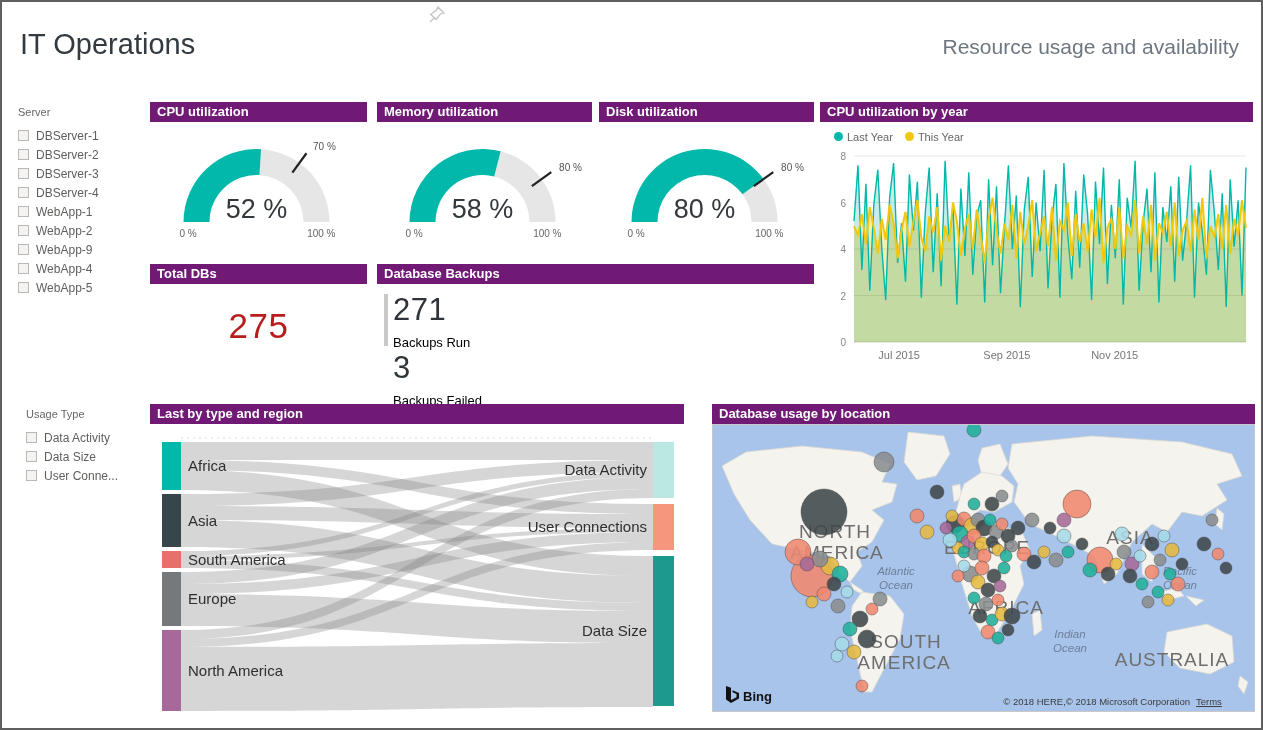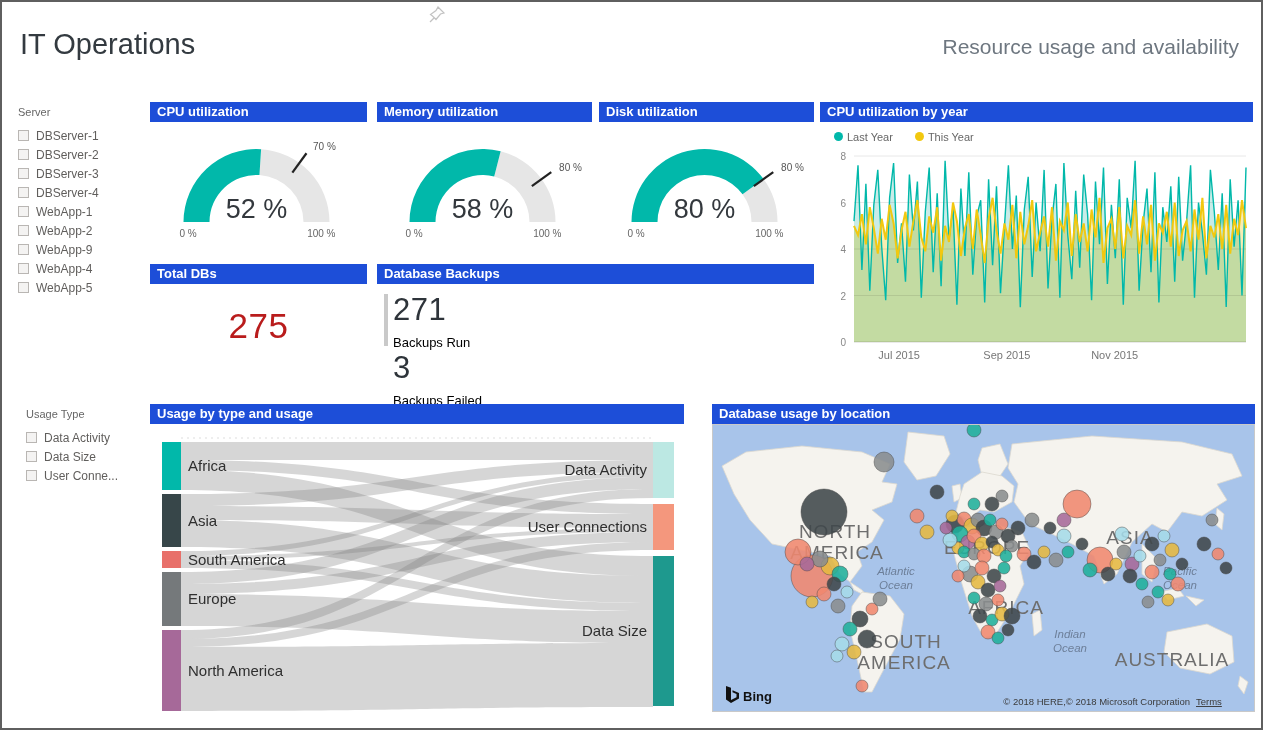--- a/index.html
+++ b/index.html
@@ -4,41 +4,41 @@
 <style>
   * { margin:0; padding:0; box-sizing:border-box; }
   html,body { width:1263px; height:730px; }
   body { font-family:"Liberation Sans", sans-serif; background:#fff; position:relative;
          border:2px solid #5f5f5f; overflow:hidden; }
   .page-title { position:absolute; left:18px; top:26px; font-size:29px; color:#333a40; font-weight:400; }
   .page-subtitle { position:absolute; right:22px; top:33px; font-size:21px; color:#6e7780; font-weight:400; }
   .pin { position:absolute; left:424px; top:2px; width:22px; height:22px; }
 
   .visual { position:absolute; background:#fff; }
-  .vheader { background:#1d4ed8; color:#fff; font-size:13px; font-weight:700; padding:2px 7px; height:20px; line-height:16px; white-space:nowrap; }
+  .vheader { background:#701a75; color:#fff; font-size:13px; font-weight:700; padding:2px 7px; height:20px; line-height:16px; white-space:nowrap; }
 
   
   .slicer { position:absolute; }
   .slicer .slabel { font-size:11px; color:#666; margin-bottom:8px; }
   .slicer .sitem { display:flex; align-items:center; height:19px; cursor:pointer; }
   .slicer .cbox { width:11px; height:11px; border:1px solid #b9b6b3; background:#f4f3f2; margin-right:7px; flex:none; }
   .slicer .sitext { font-size:12px; color:#605e5c; white-space:nowrap; }
 
   
   .card-value { text-align:center; font-size:35px; color:#b91c1c; letter-spacing:.5px; padding-top:22px; }
   .mcard { display:flex; padding:8px 0 0 16px; position:relative;flex-direction:column; }
   .mcard .vbar { position:absolute; left:7px; top:10px; width:4px; height:52px; background:#c9c9c9; }
   .mcard .mitem { margin-right:0; }
   .mcard .mval { font-size:31px; color:#2e343a; letter-spacing:.5px; }
   .mcard .mlab { font-size:13px; color:#000000; margin-top:7px; white-space:nowrap; }
   .mcard .mitem:nth-child(2){ width:142px; }
   .mcard .mitem:nth-child(3){ width:143px; }
 
   
-  .legend { display:flex; align-items:center; gap:22px; padding:7px 0 0 14px; height:22px;text-align:center; }
+  .legend { display:flex; align-items:center; gap:12px; padding:7px 0 0 14px; height:22px;text-align:center; }
   .legend .litem { display:flex; align-items:center; gap:4px; font-size:11px; color:#666; }
   .legend .ldot { width:9px; height:9px; border-radius:50%; }
 
   svg text { font-family:"Liberation Sans", sans-serif; }
 </style>
 </head>
 <body>
 
 <div class="page-title">IT Operations</div>
 <div class="page-subtitle">Resource usage and availability</div>
@@ -197,21 +197,21 @@
       <div class="mlab">Backups Failed</div>
     </div>
     <div class="mitem">
       <div class="mval">346782</div>
       <div class="mlab">Backup Size (GB)</div>
     </div>
   </div>
 </div>
 
 <div class="visual" style="left:148px; top:402px; width:534px;">
-  <div class="vheader">Usage by type and usage</div>
+  <div class="vheader">Last by type and region</div>
   <svg width="534" height="296">
       <line x1="31" y1="14" x2="503" y2="14" stroke="#ddd" stroke-dasharray="2,4"></line>
       <path d="M31,18 C267,18 267,18 503,18 L503,36 C267,36 267,36 31,36 Z" fill="#808080" fill-opacity="0.32"></path>
       <path d="M31,36 C267,36 267,80 503,80 L503,90 C267,90 267,46 31,46 Z" fill="#808080" fill-opacity="0.32"></path>
       <path d="M31,46 C267,46 267,132 503,132 L503,152 C267,152 267,66 31,66 Z" fill="#808080" fill-opacity="0.32"></path>
       <path d="M31,70 C267,70 267,36 503,36 L503,48 C267,48 267,82 31,82 Z" fill="#808080" fill-opacity="0.32"></path>
       <path d="M31,82 C267,82 267,90 503,90 L503,104 C267,104 267,96 31,96 Z" fill="#808080" fill-opacity="0.32"></path>
       <path d="M31,96 C267,96 267,152 503,152 L503,179 C267,179 267,123 31,123 Z" fill="#808080" fill-opacity="0.32"></path>
       <path d="M31,127 C267,127 267,48 503,48 L503,53 C267,53 267,132 31,132 Z" fill="#808080" fill-opacity="0.32"></path>
       <path d="M31,132 C267,132 267,104 503,104 L503,108 C267,108 267,136 31,136 Z" fill="#808080" fill-opacity="0.32"></path>

